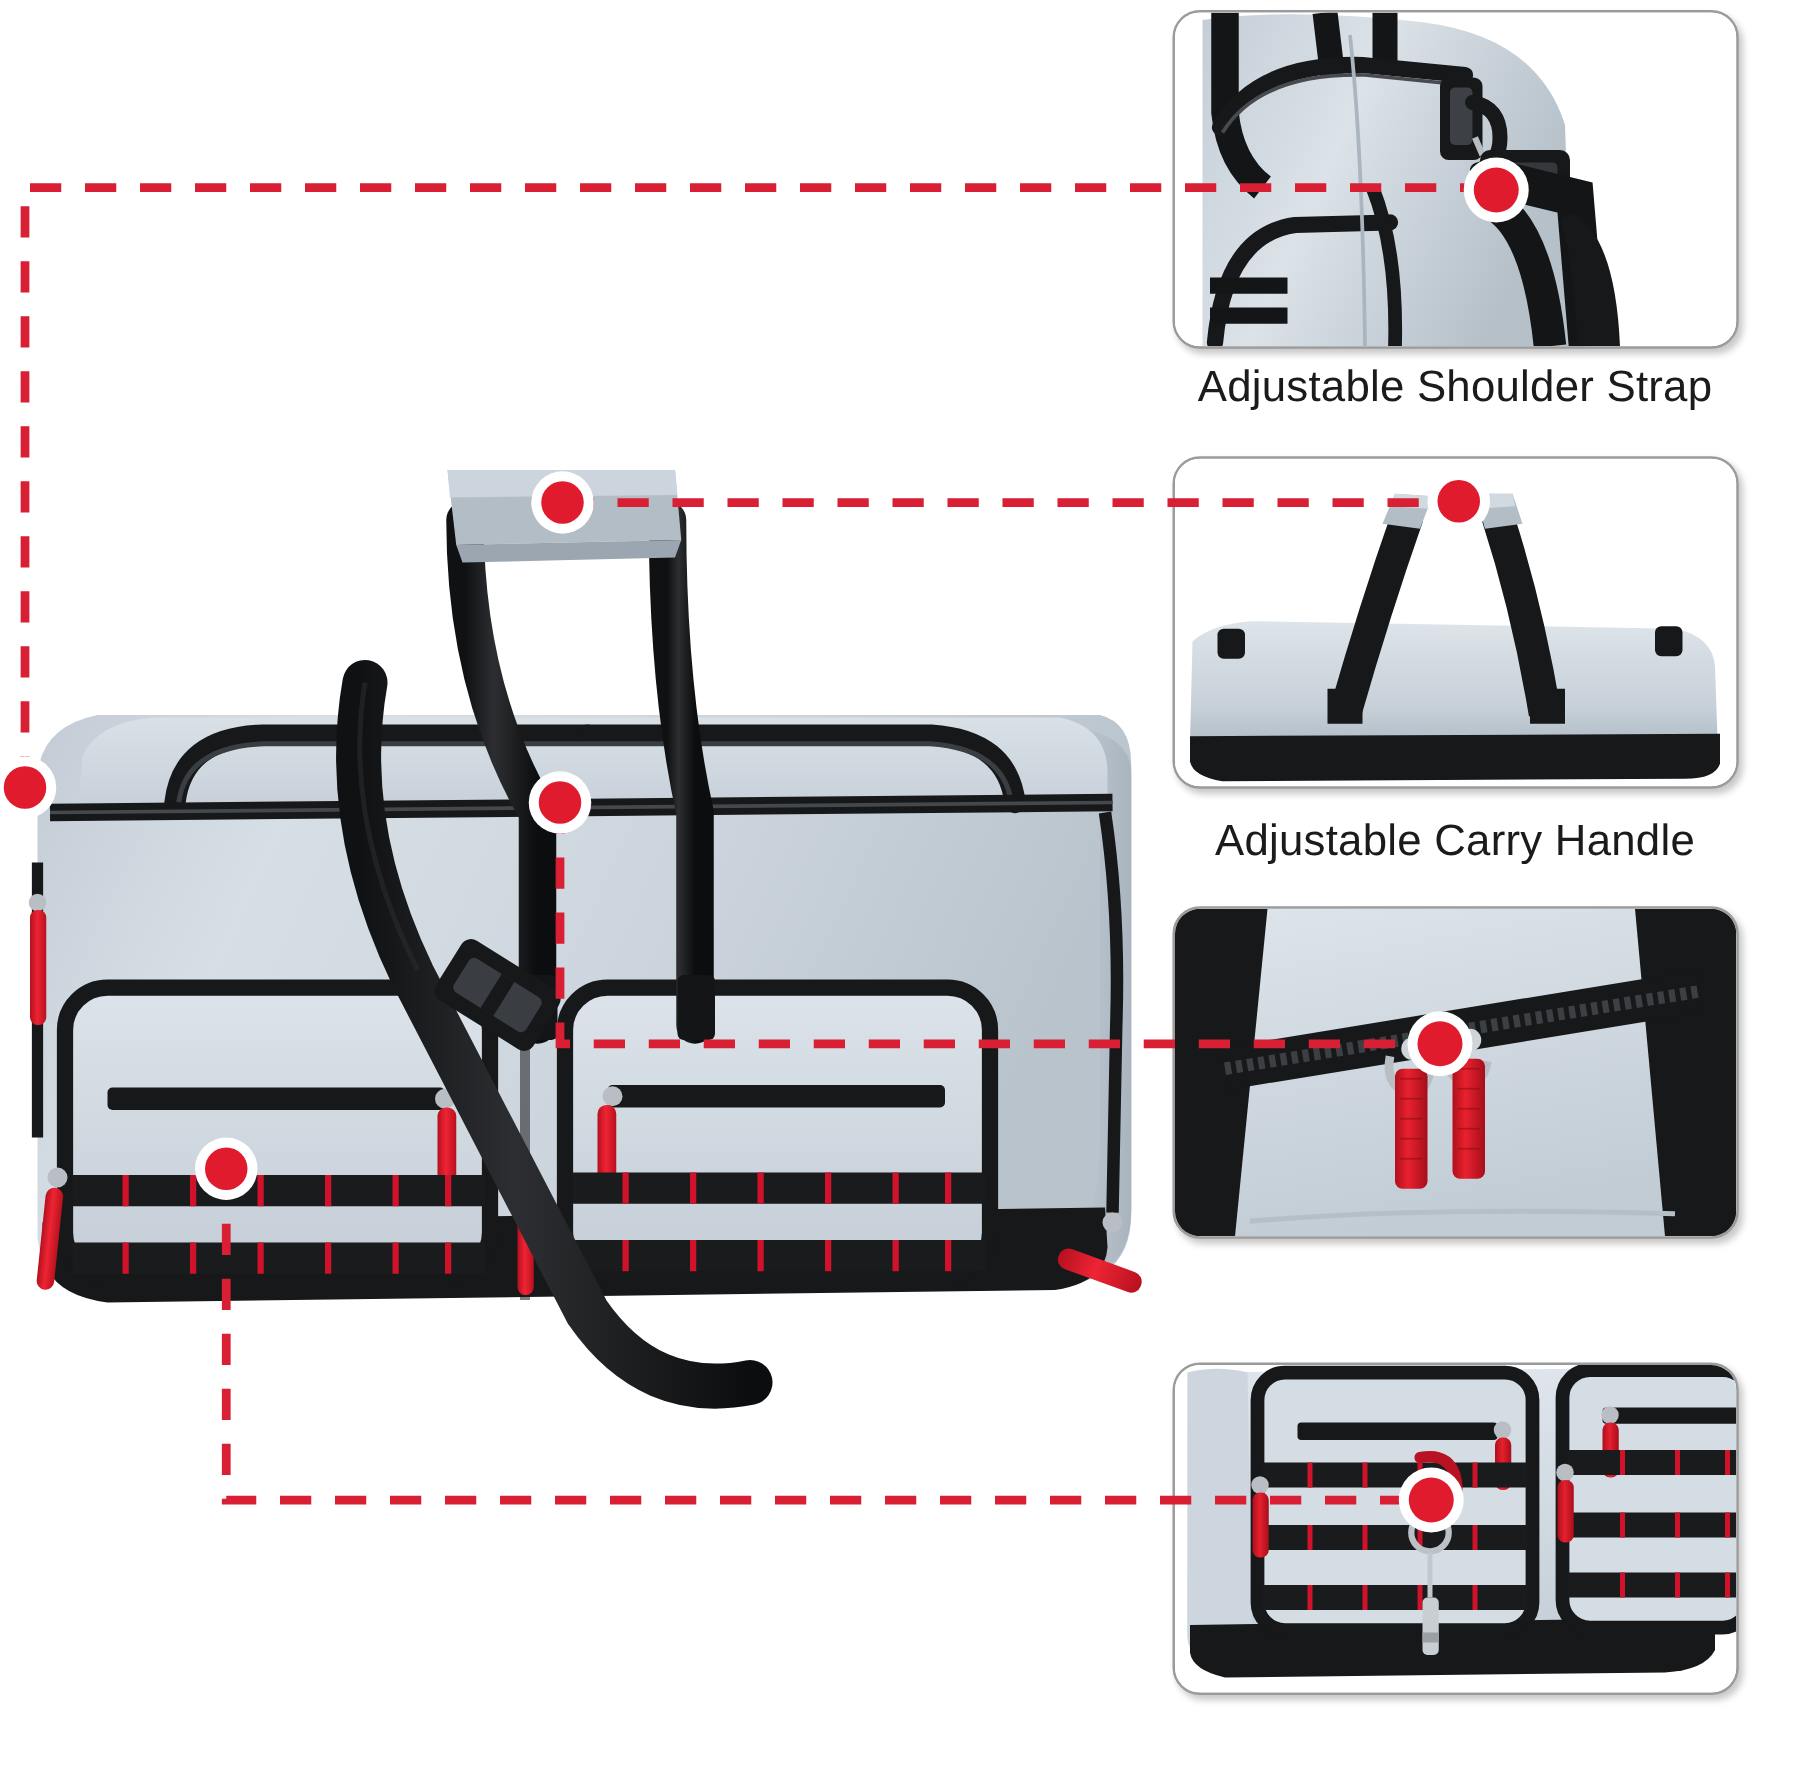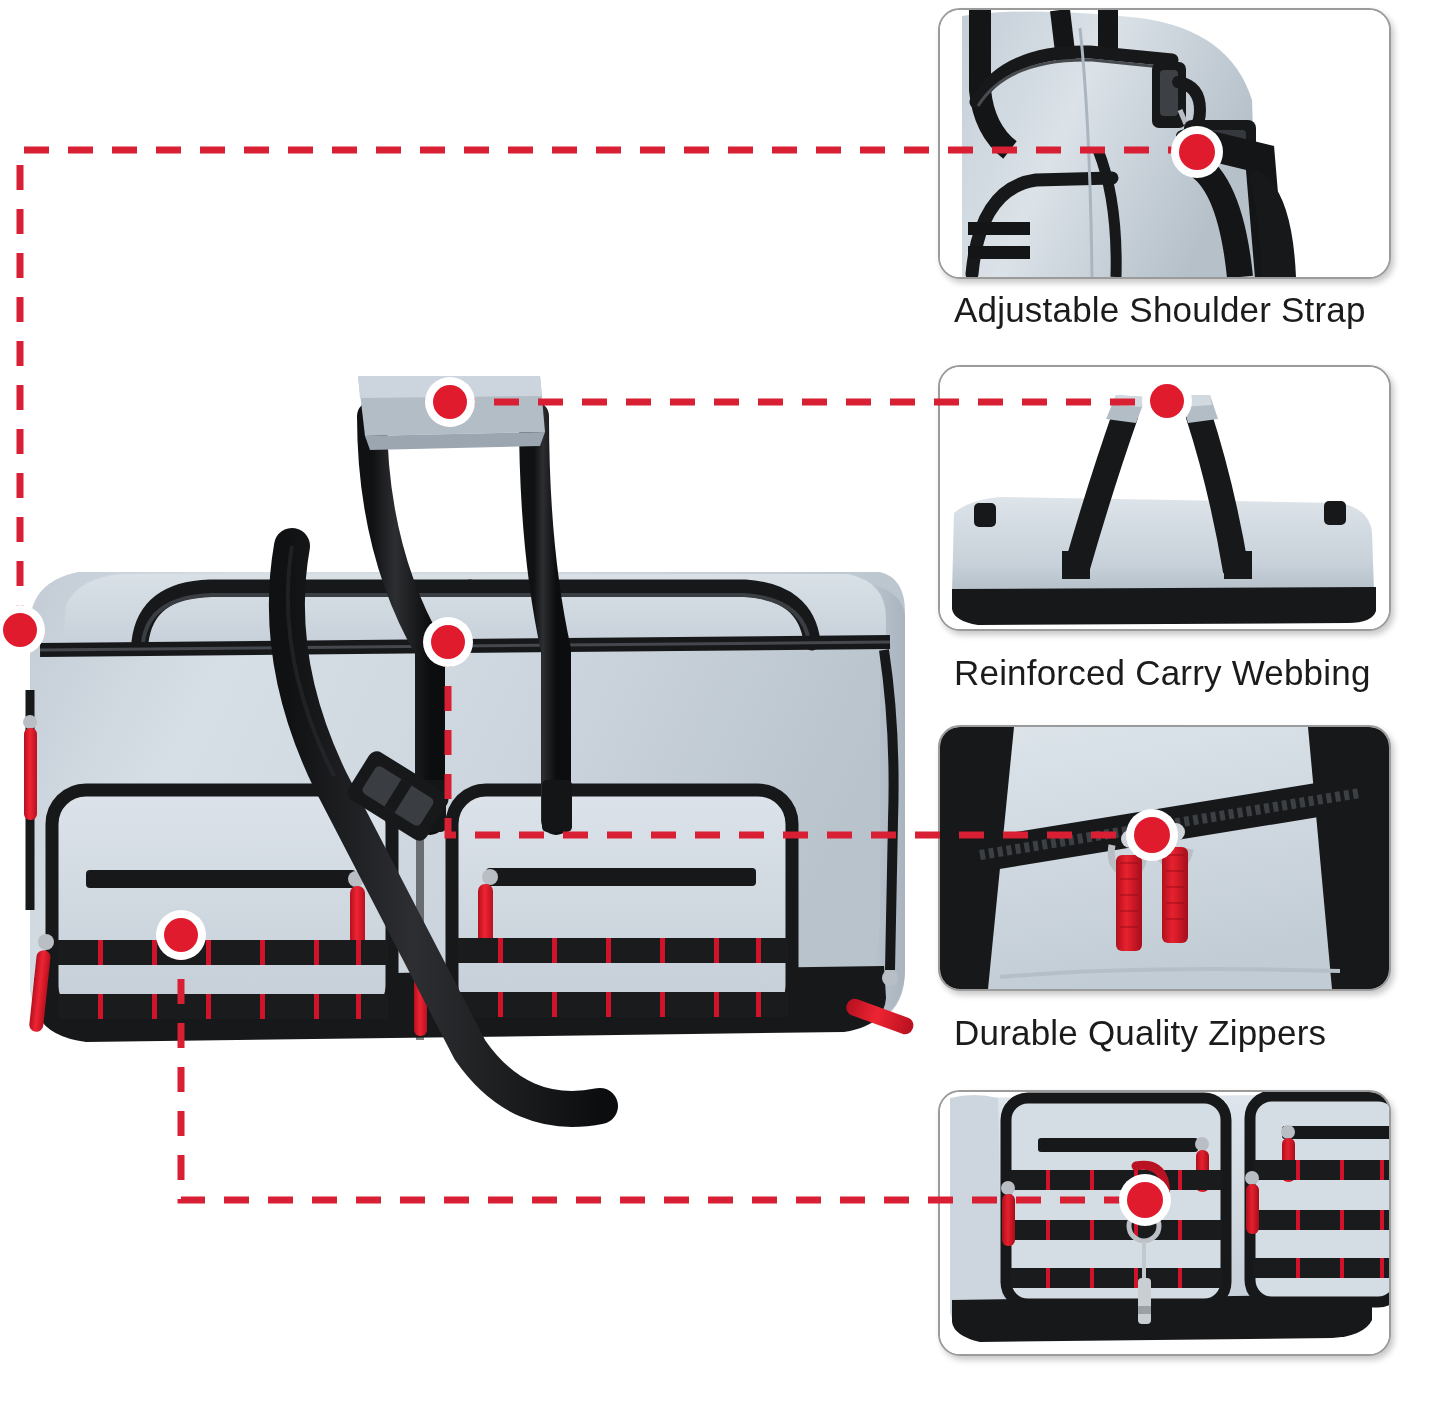--- a/index.html
+++ b/index.html
@@ -1,21 +1,21 @@
 <!DOCTYPE html>
 <html><head>
 <meta charset="utf-8">
 <style>
   html,body{margin:0;padding:0;background:#ffffff;}
   body{width:1445px;height:1422px;position:relative;overflow:hidden;
        font-family:"Liberation Sans","DejaVu Sans",sans-serif;}
   .stage{position:absolute;inset:0;width:1445px;height:1422px;}
   .layer{position:absolute;left:0;top:0;width:1445px;height:1422px;}
   .callout-caption{
-    position:absolute;text-align:left;color:#1b1b1b;
+    position:absolute;text-align:center;color:#1b1b1b;
     font-size:35px;font-weight:400;letter-spacing:.2px;white-space:nowrap;
   }
   .panel-frame{position:absolute;border:2px solid #9b9b9b;border-radius:22px;
     background:#ffffff;box-shadow:3px 4px 6px rgba(0,0,0,.22);overflow:hidden;}
   .panel-frame > svg{display:block;width:100%;height:100%;}
   .hero{position:absolute;left:0;top:350px;width:930px;height:790px;}
   .hero > svg{display:block;width:100%;height:100%;}
 </style>
 </head>
 <body>
@@ -401,18 +401,17 @@
       <circle cx="181" cy="935" r="17" fill="#e01b2e"></circle>
     </g>
     <g>
       <circle cx="1145" cy="1200" r="26" fill="#ffffff"></circle>
       <circle cx="1145" cy="1200" r="18" fill="#e01b2e"></circle>
     </g>
   </svg>
 
   <div class="callout-caption" style="left:954px;top:290px;width:420px;">Adjustable Shoulder Strap</div>
 
-  <div class="callout-caption" style="left:954px;top:653px;width:420px;">Reinforced Carry Webbing</div>
-
-  <div class="callout-caption" style="left:954px;top:1013px;width:420px;">Durable Quality Zippers</div>
+  <div class="callout-caption" style="left:954px;top:653px;width:420px;">Adjustable Carry Handle</div>
+
 
 
 </div>
 
 </body></html>

